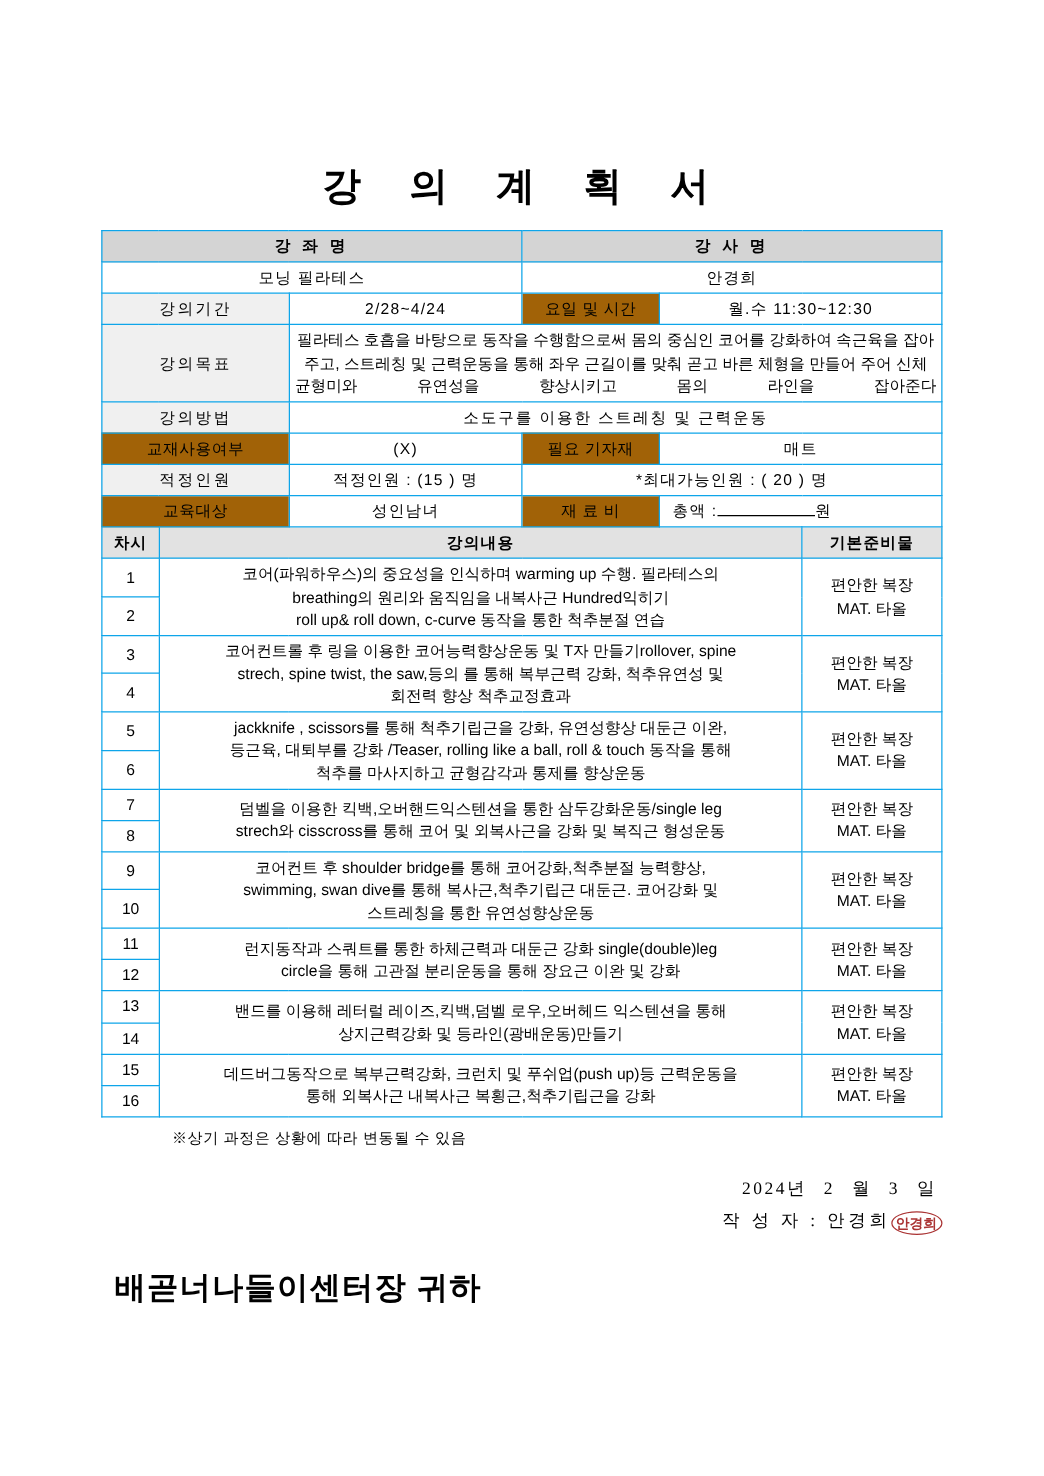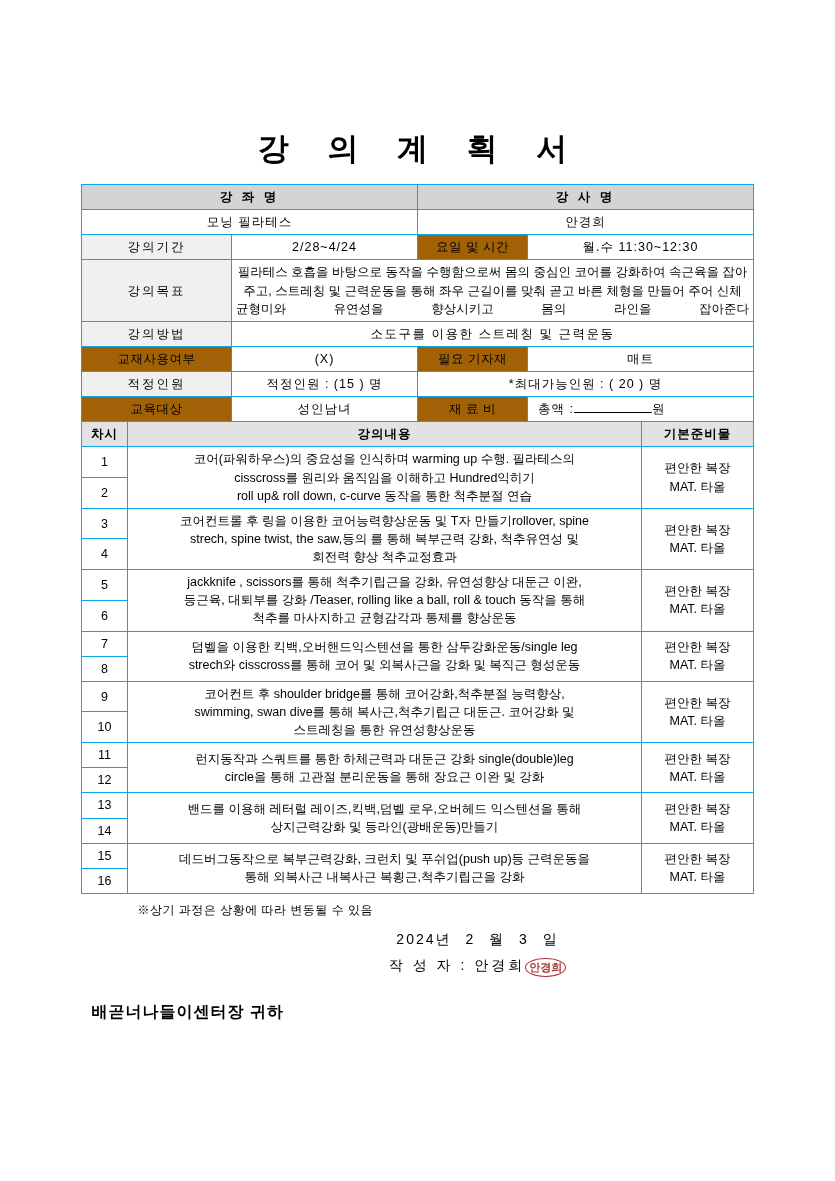--- a/index.html
+++ b/index.html
@@ -95,23 +95,24 @@
 
   .footnote {
     width: 672px;
     margin: 8px auto 0;
     font-size: 12px;
     padding-left: 56px;
     letter-spacing: 0.5px;
   }
   .signblock {
     width: 672px;
-    margin: 12px auto 0;
-    text-align: center;
+    margin: 23px auto 0;
+    text-align: right;
     font-size: 14px;
+    font-family: Liberation Serif, serif;
   }
   .date-line {
     letter-spacing: 2px;
     padding-left: 120px;
   }
   .date-line span { margin: 0 4px; }
   .writer-line {
     margin-top: 8px;
     letter-spacing: 3px;
     padding-left: 120px;
@@ -123,21 +124,21 @@
     color: #a33;
     font-size: 11px;
     padding: 1px 3px;
     letter-spacing: 0;
     transform: translateY(1px);
     font-weight: bold;
   }
   .recipient {
     width: 672px;
     margin: 26px auto 0;
-    font-size: 16px;
+    font-size: 25px;
     font-weight: bold;
     letter-spacing: 1px;
     padding-left: 10px;
   }
   .inline-underline {
     display: inline-block;
     border-bottom: 1px solid #000;
     min-width: 78px;
   }
 </style>
@@ -210,21 +211,21 @@
       <tr>
         <td class="sub-hdr">차시</td>
         <td class="sub-hdr" colspan="4">강의내용</td>
         <td class="sub-hdr">기본준비물</td>
       </tr>
 
       <tr>
         <td class="chasi">1</td>
         <td class="content" colspan="4" rowspan="2">
           <div>코어(파워하우스)의 중요성을 인식하며 warming up 수행. 필라테스의</div>
-          <div>cisscross를 원리와 움직임을 이해하고 Hundred익히기</div>
+          <div>breathing의 원리와 움직임을 내복사근 Hundred익히기</div>
           <div>roll up&amp; roll down, c-curve 동작을 통한 척추분절 연습</div>
         </td>
         <td class="prep" rowspan="2">
           <div>편안한 복장</div>
           <div>MAT. 타올</div>
         </td>
       </tr>
       <tr>
         <td class="chasi">2</td>
       </tr>

